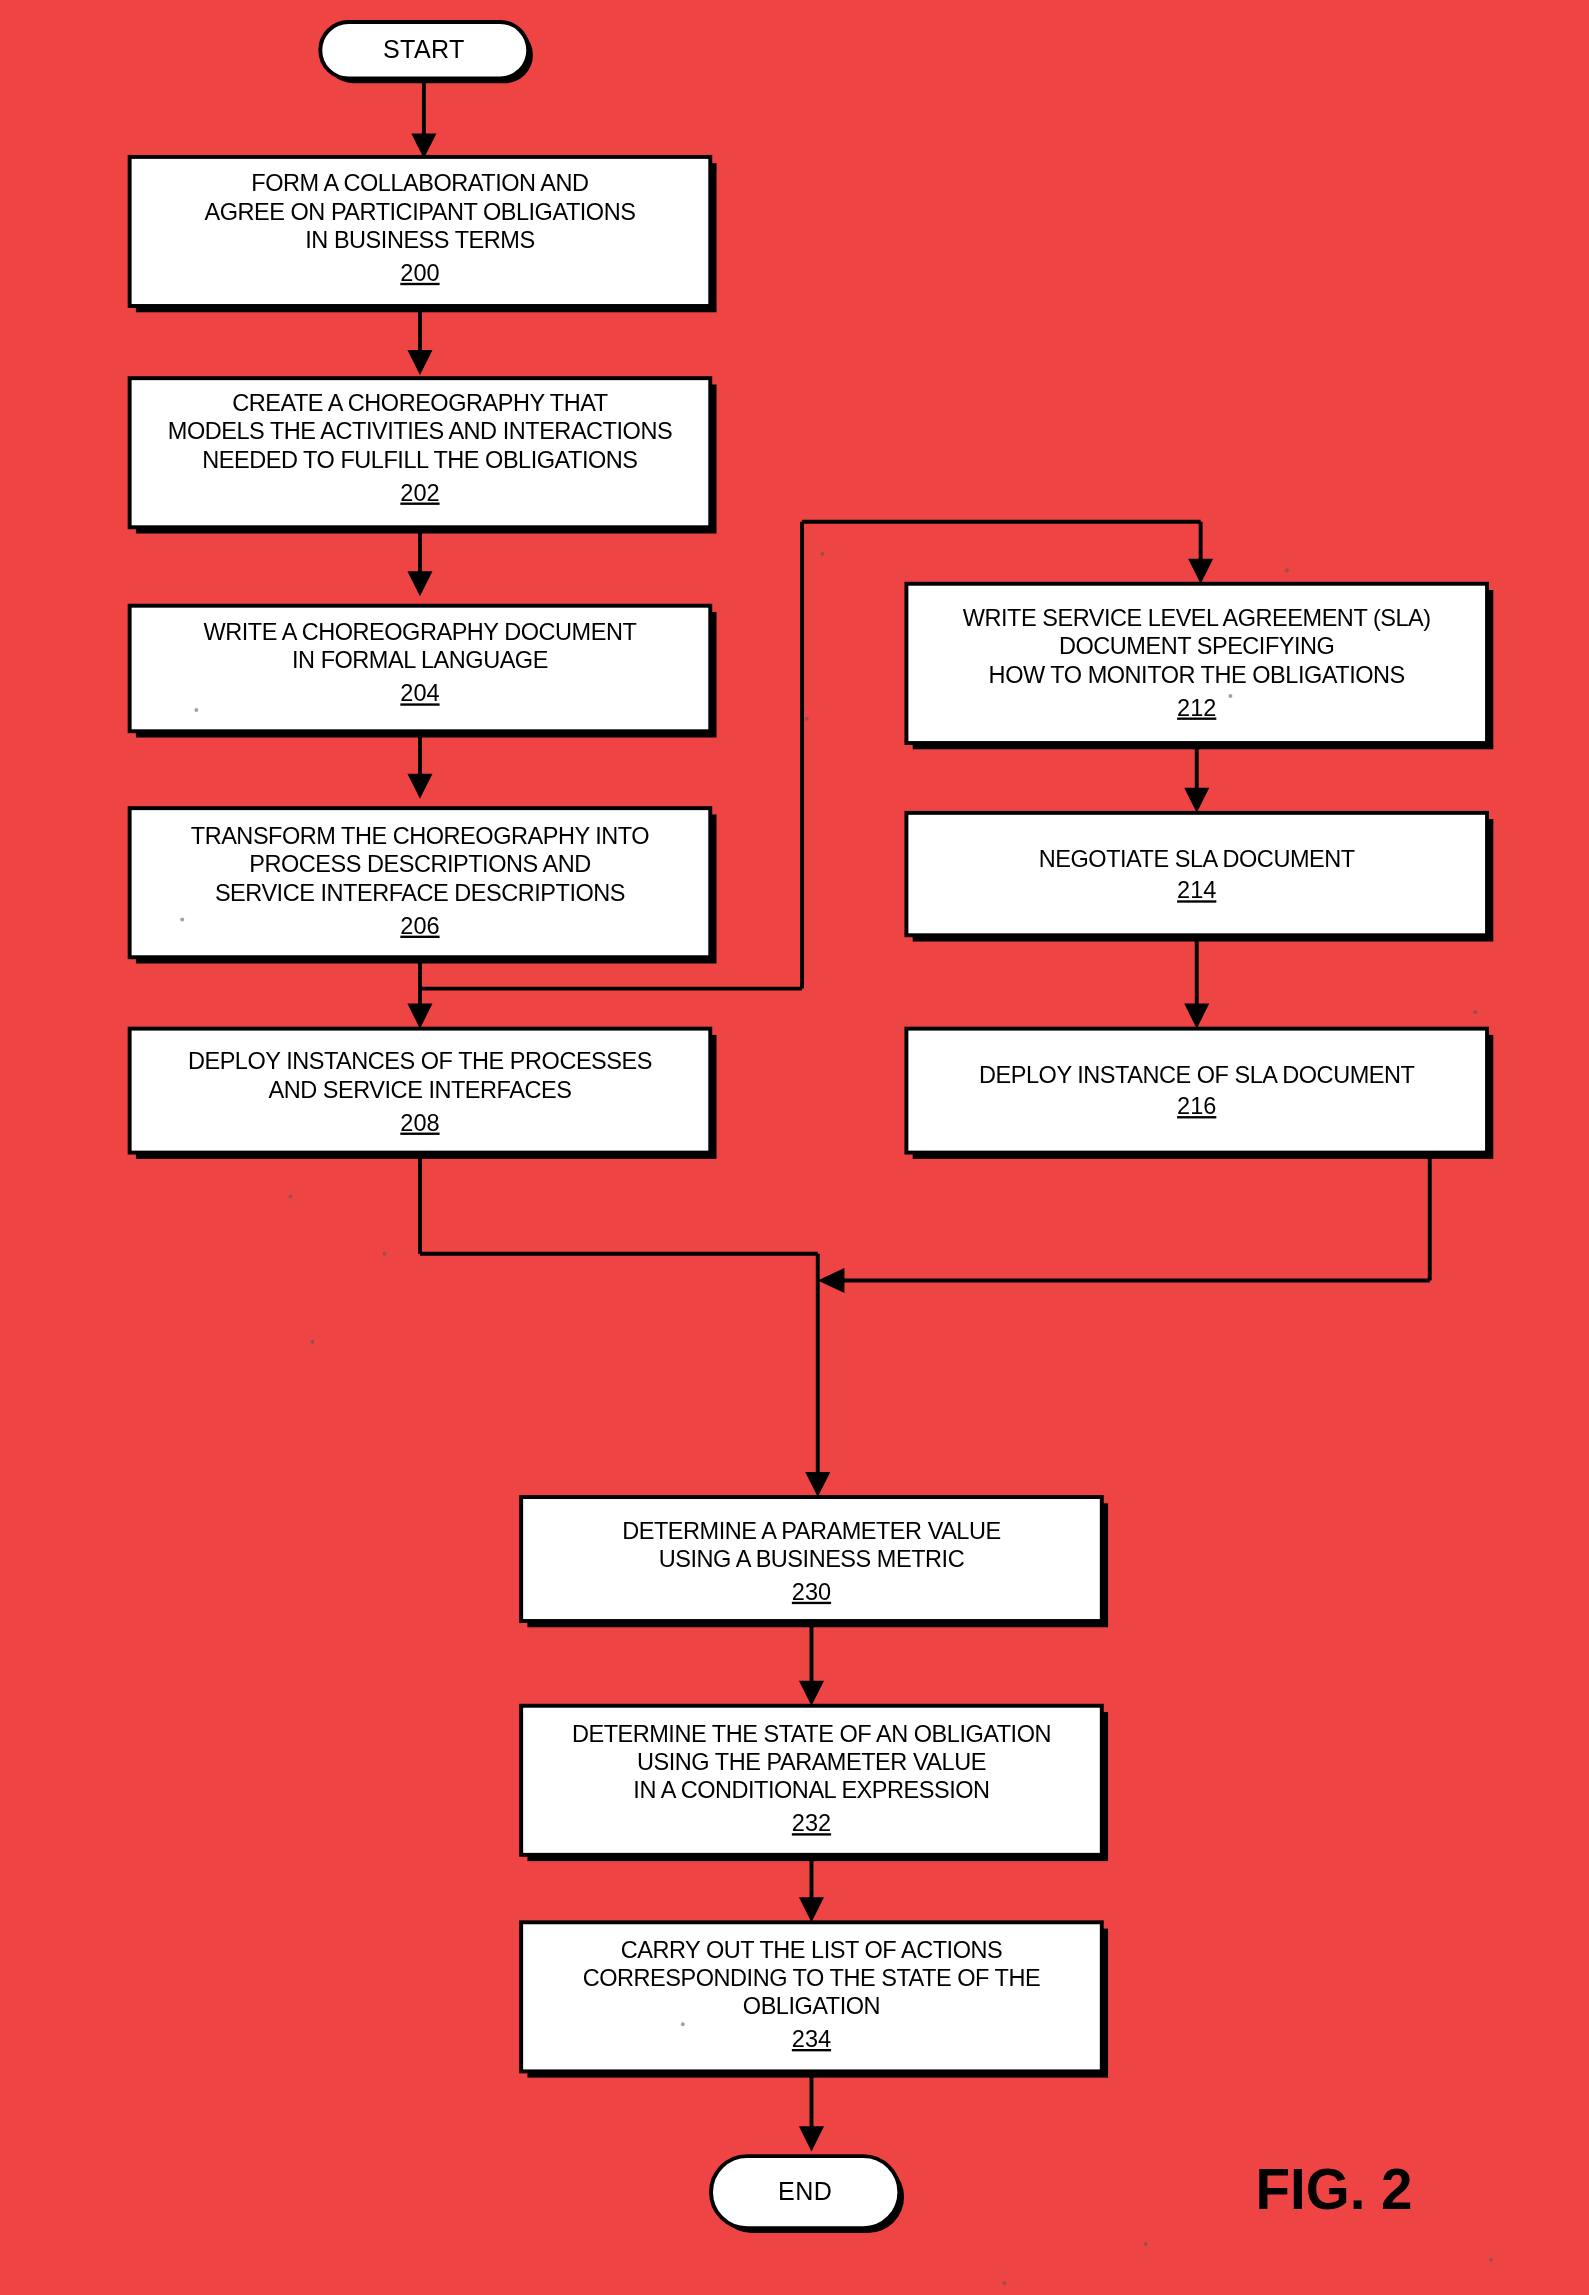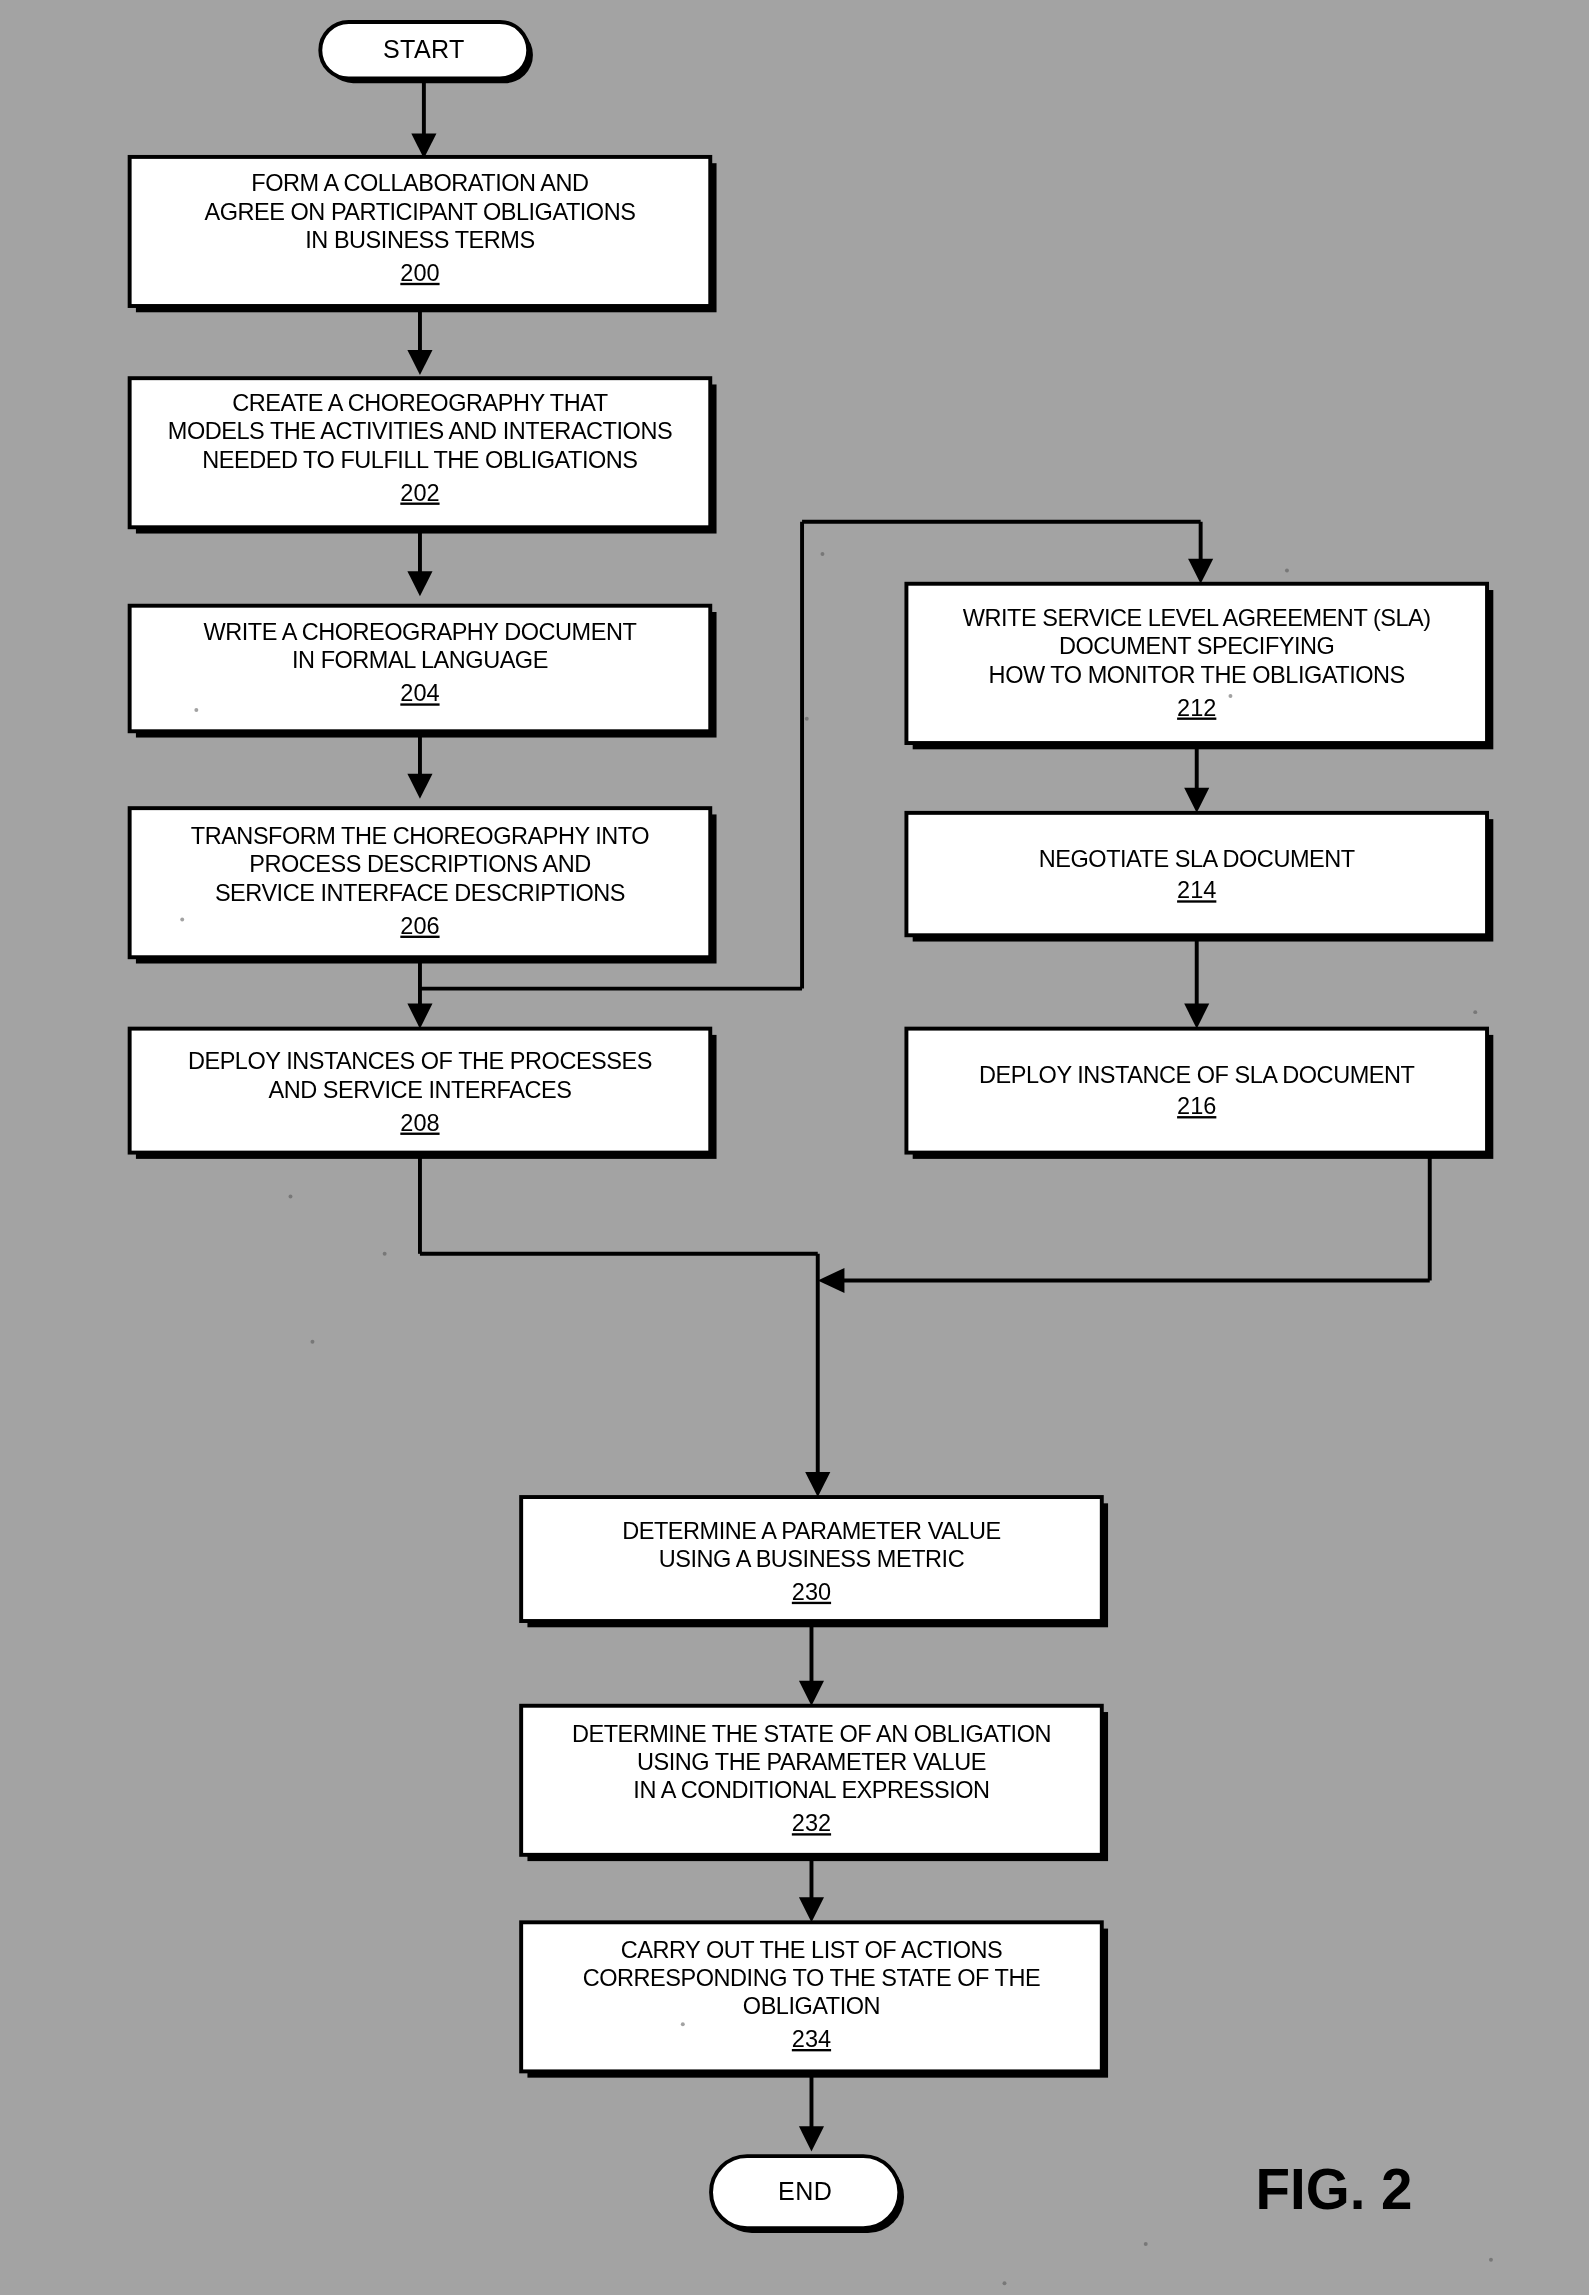--- a/index.html
+++ b/index.html
@@ -4,21 +4,21 @@
 <style>
   html, body {
     margin: 0;
     padding: 0;
     background: #ffffff;
   }
   #page {
     position: relative;
     width: 1590px;
     height: 2295px;
-    background: #a3a3a3;
+    background: #ef4444;
     overflow: hidden;
     font-family: "Liberation Sans", sans-serif;
   }
   svg.diagram {
     position: absolute;
     inset: 0;
     width: 1590px;
     height: 2295px;
   }
   .node-rect {

